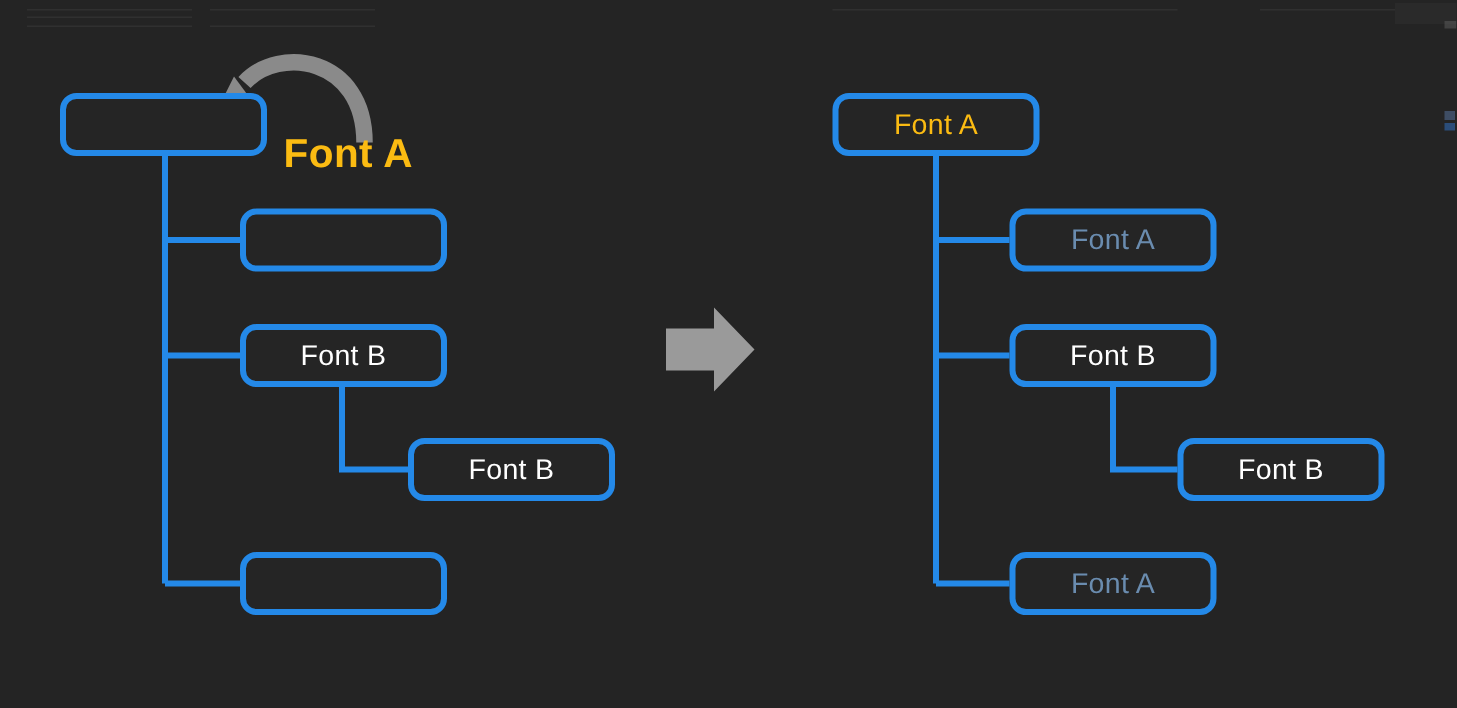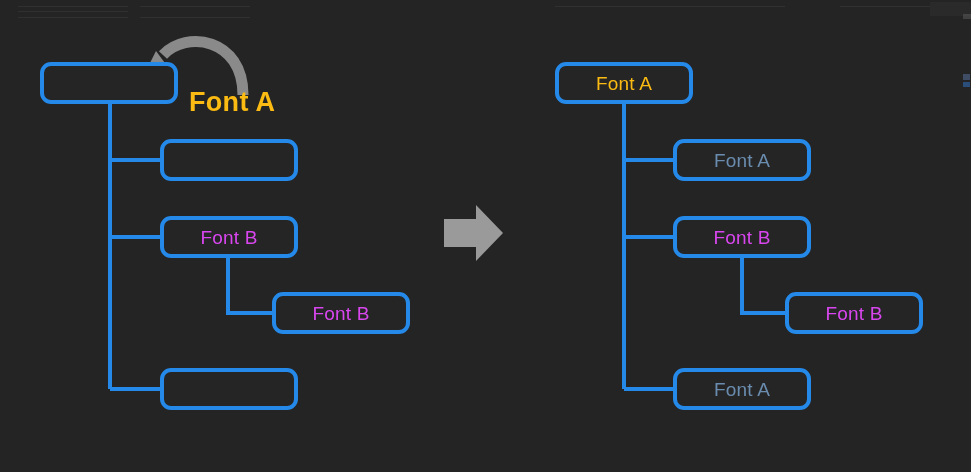--- a/index.html
+++ b/index.html
@@ -52,21 +52,21 @@
     align-items: center;
     justify-content: center;
     white-space: nowrap;
   }
   .node-label {
     font-size: 19px;
     line-height: 1;
     letter-spacing: 0.2px;
   }
   .c-yellow { color: #FBBB12; }
-  .c-orange { color: #d946ef; }
+  .c-orange { color: #ffffff; }
   .c-steel  { color: #6A8CAF; }
 
   .callout {
     position: absolute;
     font-size: 27px;
     font-weight: bold;
     color: #FBBB12;
     letter-spacing: 0.3px;
     white-space: nowrap;
   }

